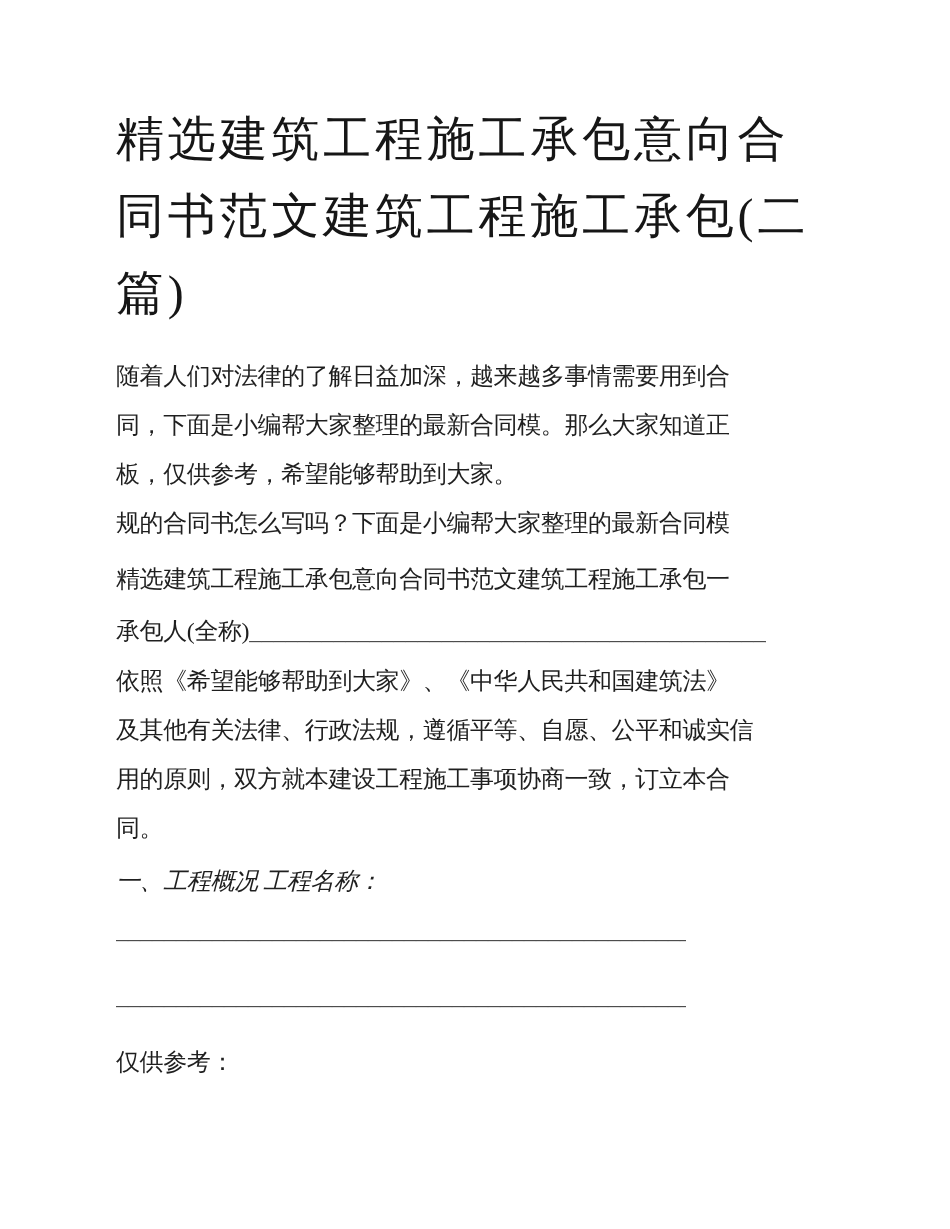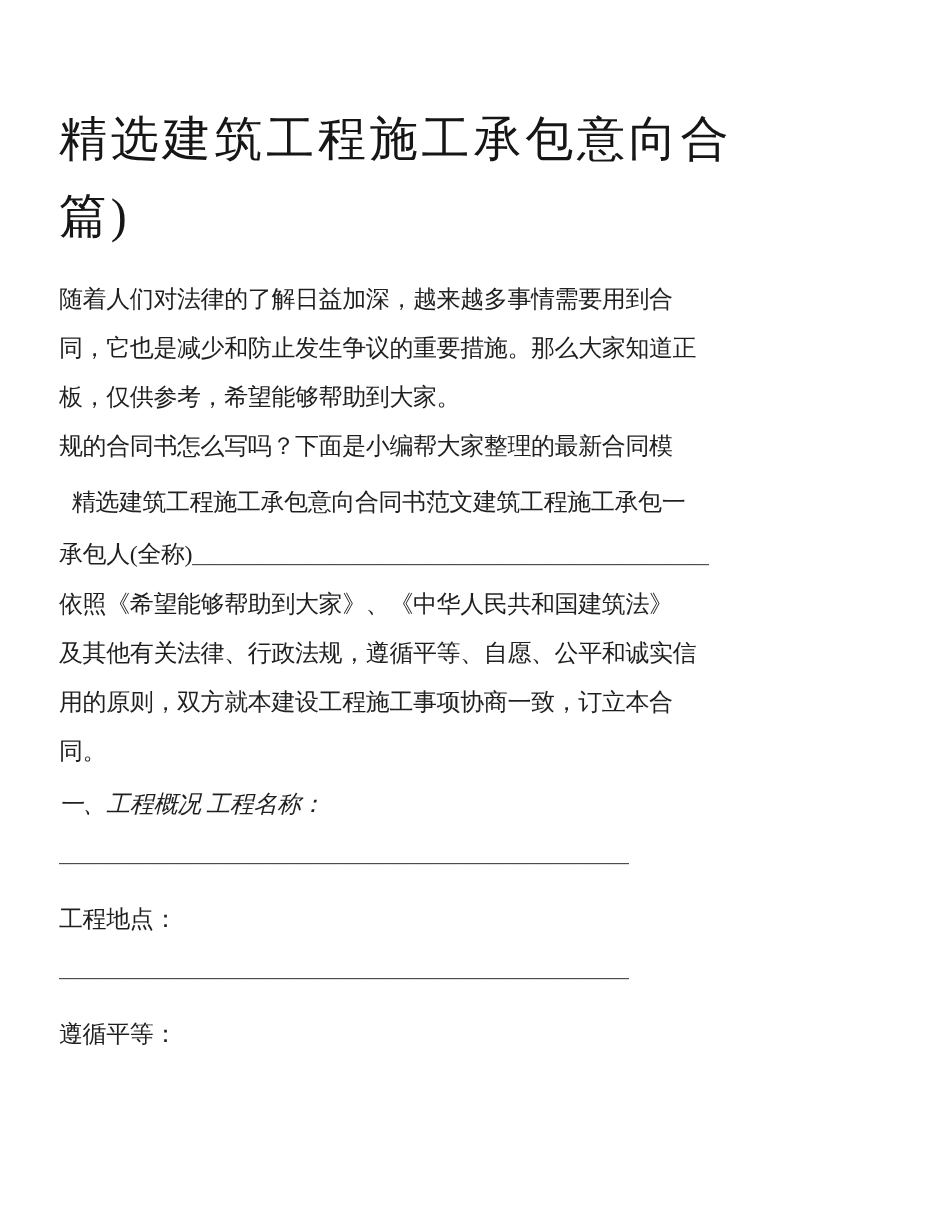--- a/index.html
+++ b/index.html
@@ -11,21 +11,21 @@
     width: 950px;
     height: 1229px;
     overflow: hidden;
     font-family: "Liberation Serif", "DejaVu Serif", serif;
     color: #1f1f1f;
   }
   .page {
     box-sizing: border-box;
     width: 828px;
     height: 1229px;
-    padding: 100px 130px 0 59px;
+    padding: 100px 130px 0 116px;
     background: #ffffff;
   }
   .doc-title {
     margin: 0;
     font-size: 48px;
     font-weight: 400;
     line-height: 77px;
     letter-spacing: 3.8px;
     color: #161616;
   }
@@ -70,26 +70,27 @@
     vertical-align: baseline;
   }
 </style>
 </head>
 <body>
 
 <div class="page">
 
   <h1 class="doc-title">
     <span class="t-line">精选建筑工程施工承包意向合</span>
+    <span class="t-line">同书范文建筑工程施工承包(二</span>
     <span class="t-line">篇)</span>
   </h1>
 
   <p class="para intro-para">
     <span class="b-line">随着人们对法律的了解日益加深，越来越多事情需要用到合</span>
-    <span class="b-line">同，它也是减少和防止发生争议的重要措施。那么大家知道正</span>
+    <span class="b-line">同，下面是小编帮大家整理的最新合同模。那么大家知道正</span>
     <span class="b-line">板，仅供参考，希望能够帮助到大家。</span>
     <span class="b-line">规的合同书怎么写吗？下面是小编帮大家整理的最新合同模</span>
   </p>
 
   <p class="line-row subtitle-row">精选建筑工程施工承包意向合同书范文建筑工程施工承包一</p>
 
   <p class="line-row contractor-row">
     <span class="label">承包人(全称)</span>
     <span class="blank inline-fill">____________________________________________</span>
   </p>
@@ -100,21 +101,20 @@
     <span class="b-line">用的原则，双方就本建设工程施工事项协商一致，订立本合</span>
     <span class="b-line">同。</span>
   </p>
 
   <p class="line-row heading-row">一、工程概况 工程名称：</p>
 
   <p class="line-row">
     <span class="blank standalone">________________________________________________________</span>
   </p>
 
-  <p class="line-row">工程地点：</p>
 
   <p class="line-row">
     <span class="blank standalone">________________________________________________________</span>
   </p>
 
-  <p class="line-row">遵循平等：</p>
+  <p class="line-row">仅供参考：</p>
 
 </div>
 
 </body></html>

